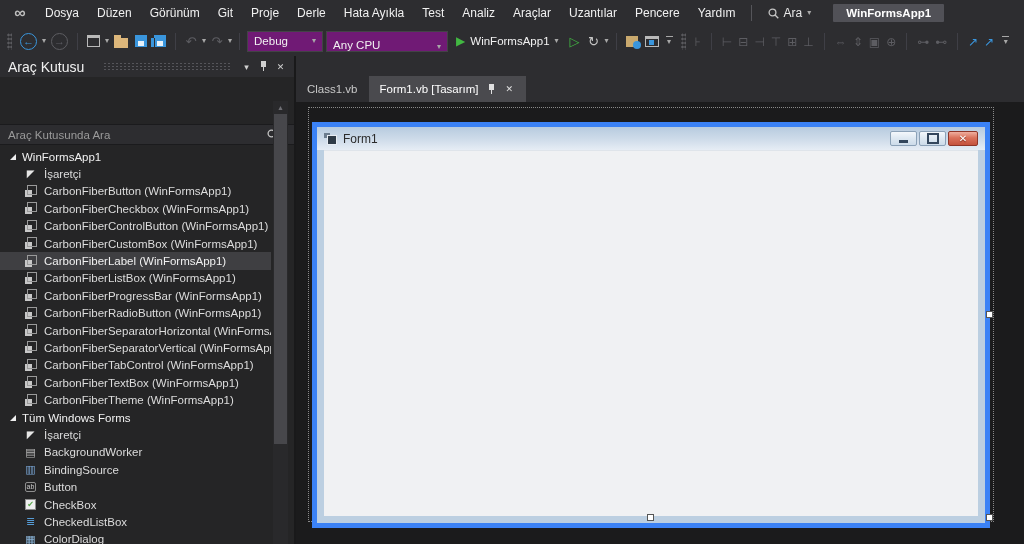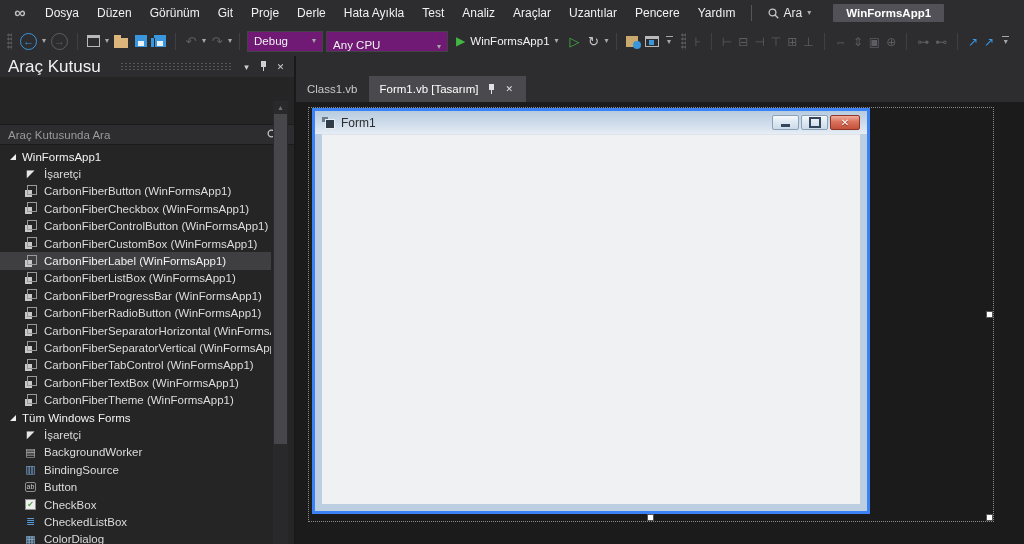--- a/index.html
+++ b/index.html
@@ -54,21 +54,21 @@
   .tbi { font-size:12px; padding:0 3px; }
   .blue { color:#3a96dd; }
 
   
   .main { display:flex; height:488px; }
 
   
   .toolbox { width:296px; background:#252526; display:flex; flex-direction:column; position:relative;
              border-right:2px solid #19191a; }
   .tb-header { height:21px; display:flex; align-items:center; padding:0 5px 0 8px; background:#2d2d30; }
-  .tb-title { font-size:17px; color:#f1f1f1; margin-right:19px; white-space:nowrap; }
+  .tb-title { font-size:14px; color:#f1f1f1; margin-right:19px; white-space:nowrap; }
   .tb-dots { flex:1; height:10px; background-image:radial-gradient(#55555a 0.8px, transparent 1px);
              background-size:4px 3px; margin-right:6px; }
   .hdr-btn { width:17px; height:17px; display:flex; align-items:center; justify-content:center;
              color:#d0d0d0; font-size:9px; }
   .pin { width:11px; height:13px; position:relative; display:inline-block; }
   .pin::before { content:""; position:absolute; left:3px; top:1px; width:5px; height:6px; background:#d0d0d0; }
   .pin::after { content:""; position:absolute; left:5px; top:7px; width:1px; height:4px; background:#d0d0d0; }
   .tb-search { height:21px; display:flex; align-items:center; padding:0 8px; background:#2d2d30;
                border-top:1px solid #1b1b1d; border-bottom:1px solid #1b1b1d;margin-top:47px; }
   .tb-search input { flex:1; background:transparent; border:none; outline:none; color:#9a9a9a;
@@ -117,22 +117,22 @@
   .tab-close { font-size:9px; color:#e0e0e0; padding:1px 2px; }
 
   .designer { flex:1; position:relative; background:#1b1b1c; }
   .sel-outline { position:absolute; left:12px; top:5px; width:686px; height:415px;
                  border:1px dotted #8a8a8a; }
   .handle { position:absolute; width:7px; height:7px; background:#ffffff; border:1px solid #555555; }
   .h-right { left:690px; top:209px; }
   .h-bottom { left:351px; top:412px; }
   .h-corner { left:690px; top:412px; }
 
-  .form-window { position:absolute; left:16px; top:6px; width:558px; height:406px;
-                 border:3px solid #3b82f6; background:#bccfe1; display:flex; flex-direction:column; }
+  .form-window { position:absolute; left:16px; top:20px; width:678px; height:406px;
+                 border:5px solid #3b82f6; background:#bccfe1; display:flex; flex-direction:column; }
   .form-titlebar { height:23px; background:linear-gradient(180deg,#b7cbdf 0%,#cfdcea 55%,#e6edf5 100%);
                    display:flex; align-items:center; padding:0 7px; position:relative; }
   .form-glyph { width:13px; height:11px; position:relative; margin-right:6px; }
   .form-glyph::before { content:""; position:absolute; left:0; top:0; width:6px; height:5px; background:#6b7c8e; }
   .form-glyph::after { content:""; position:absolute; left:3px; top:2px; width:8px; height:8px;
                        background:#2f3b47; border:1px solid #e8edf3; }
   .form-title { font-size:12px; color:#2b2b2b; }
   .win-controls { position:absolute; right:7px; top:4px; display:flex; gap:2px; }
   .wc { width:27px; height:15px; border-radius:2px; display:flex; align-items:center; justify-content:center;
         border:1px solid #8ba1b7; background:linear-gradient(180deg,#f4f8fc,#dfe9f2 45%,#ccdbe9); position:relative; }

